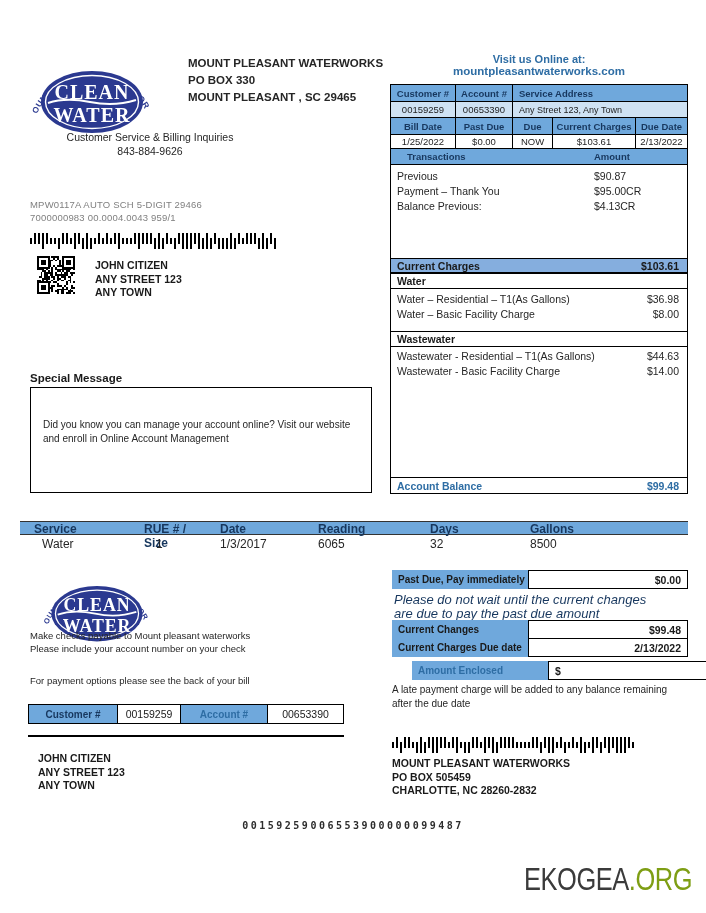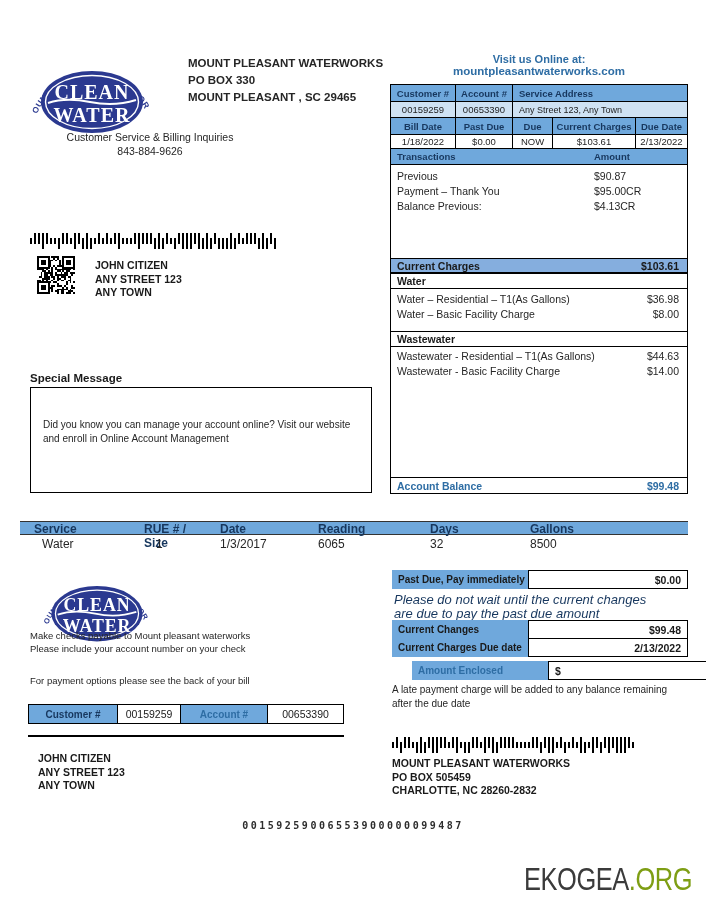--- a/index.html
+++ b/index.html
@@ -170,29 +170,29 @@
 
     <div class="prow brd-b" style="top:33px;height:17px">
       <div class="cell hd" style="width:64px">Bill Date</div>
       <div class="cell hd bl" style="width:57px">Past Due</div>
       <div class="cell hd bl" style="width:40px">Due</div>
       <div class="cell hd bl" style="width:83px">Current Charges</div>
       <div class="cell hd bl" style="flex:1">Due Date</div>
     </div>
 
     <div class="prow brd-b" style="top:50px;height:14px">
-      <div class="cell" style="width:64px">1/18/2022</div>
+      <div class="cell" style="width:64px">1/25/2022</div>
       <div class="cell bl" style="width:57px">$0.00</div>
       <div class="cell bl" style="width:40px">NOW</div>
       <div class="cell bl" style="width:83px">$103.61</div>
       <div class="cell bl" style="flex:1">2/13/2022</div>
     </div>
 
     <div class="prow trhead brd-b" style="top:64px;height:16px">
-      <div style="flex:1;padding-left:6px">Transactions</div>
+      <div style="flex:1;padding-left:16px">Transactions</div>
       <div style="width:93px">Amount</div>
     </div>
 
     <div class="prow trrow" style="top:83px;height:15px">
       <div class="lab">Previous</div>
       <div class="amt">$90.87</div>
     </div>
     <div class="prow trrow" style="top:98px;height:15px">
       <div class="lab">Payment – Thank You</div>
       <div class="amt">$95.00CR</div>
@@ -226,20 +226,24 @@
       <div class="lab">Wastewater -  Basic Facility Charge</div>
       <div class="amt">$14.00</div>
     </div>
 
     <div class="prow balrow" style="bottom:0;height:16px">
       <div style="flex:1;padding-left:6px">Account Balance</div>
       <div style="text-align:right;padding-right:8px">$99.48</div>
     </div>
   </div>
 
+  <div class="abs codes" style="left:30px;top:198px">
+    <div>MPW0117A  AUTO SCH  5-DIGIT 29466</div>
+    <div>7000000983 00.0004.0043  959/1</div>
+  </div>
 
   <div class="abs imb" style="left:30px;top:233px;width:252px;height:16px">
       <i class="b0"></i>
       <i class="b1"></i>
       <i class="b1"></i>
       <i class="b3"></i>
       <i class="b1"></i>
       <i class="b0"></i>
       <i class="b0"></i>
       <i class="b2"></i>

